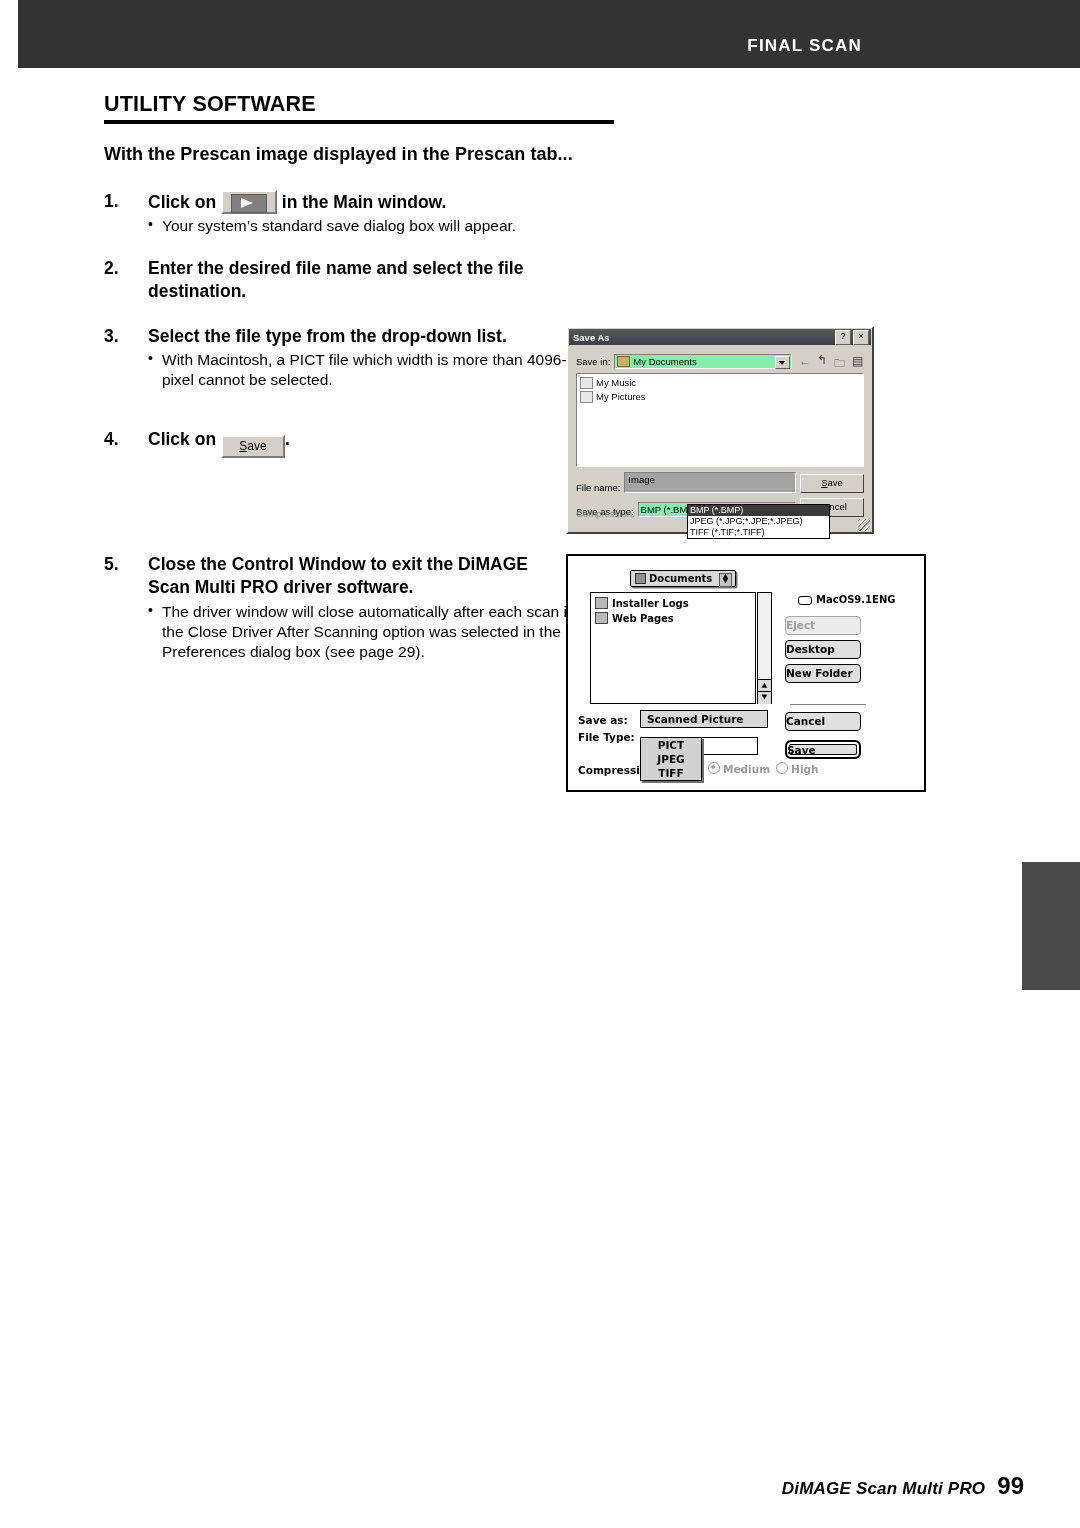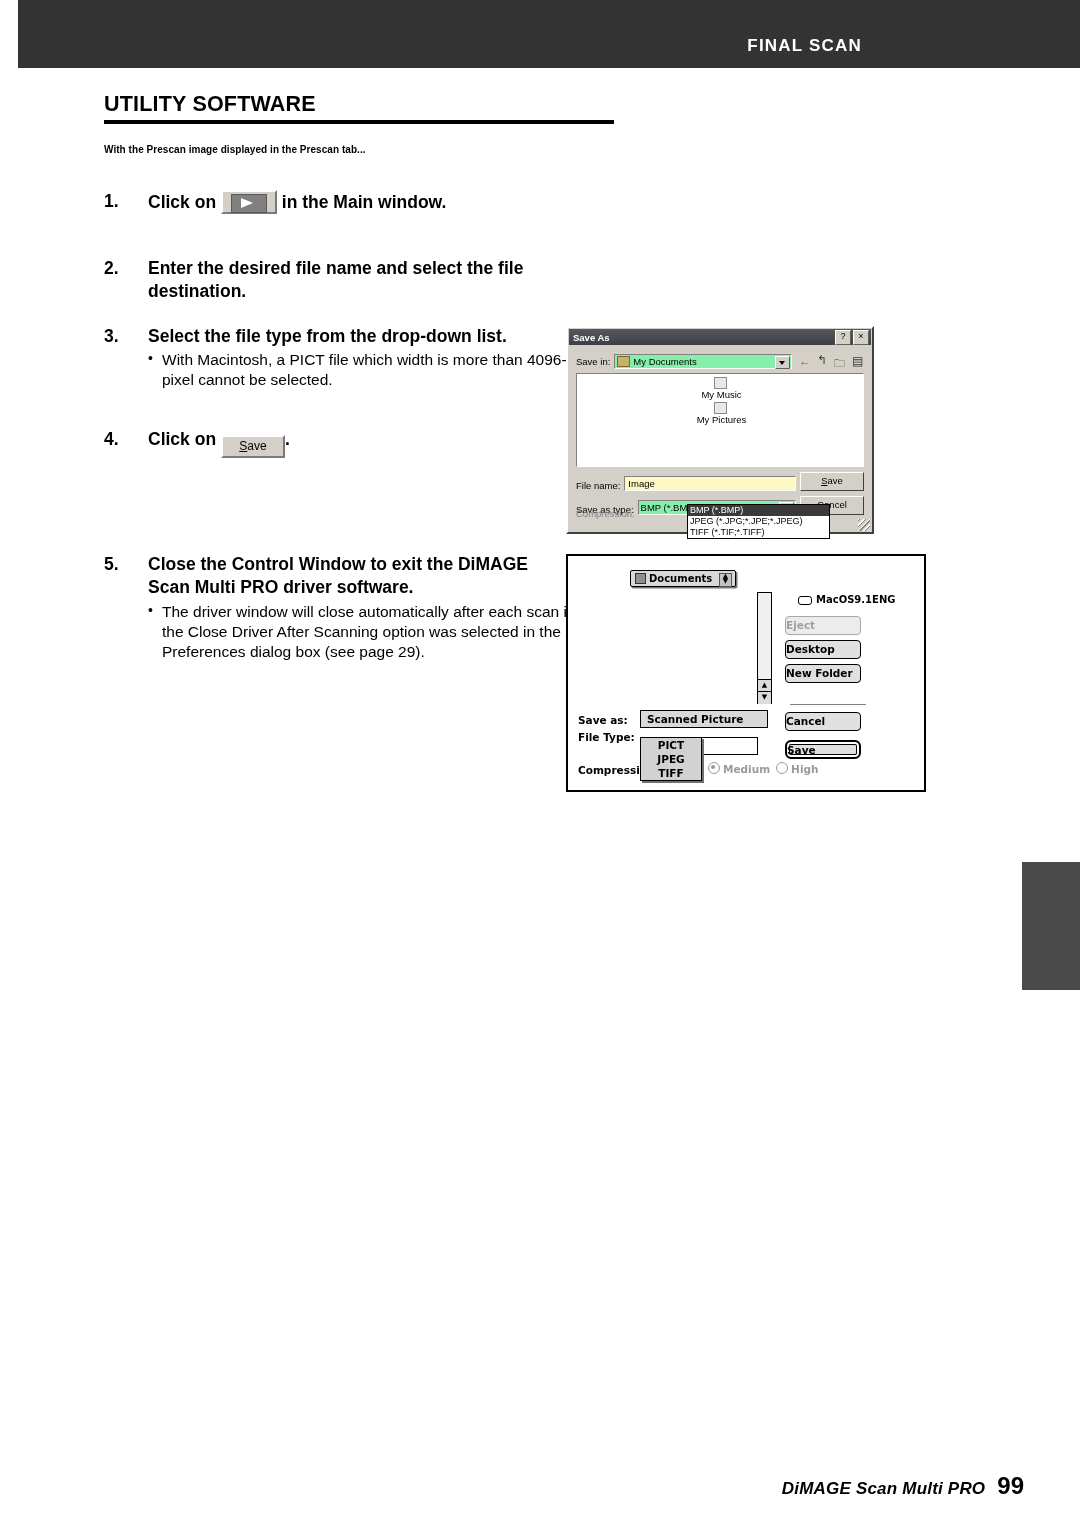--- a/index.html
+++ b/index.html
@@ -51,21 +51,21 @@
     width: 510px;
     height: 4px;
     background: #000000;
   }
 
   
   .intro {
     position: absolute;
     left: 104px;
     top: 144px;
-    font-size: 10px;
+    font-size: 18px;
     font-weight: bold;
     letter-spacing: 0.05px;
   }
 
   .step {
     position: absolute;
     left: 104px;
     width: 470px;
   }
   .step-head {
@@ -295,42 +295,41 @@
     background: #ffffff;
     border-top: 1px solid #808080;
     border-left: 1px solid #808080;
     border-right: 1px solid #ffffff;
     border-bottom: 1px solid #ffffff;
     padding: 3px 0 0 3px;
     box-sizing: border-box;
   }
   .file-item {
     display: flex;
-    align-items: center;
+    align-items: flex-start;
     font-size: 9.5px;
     margin-bottom: 2px;
-    flex-direction: column;
   }
   .file-item .fi-ico {
     width: 11px;
     height: 10px;
     border: 1px solid #8a8a8a;
     background: #e8e8e8;
     margin-right: 3px;
   }
   .win-row {
     display: flex;
     align-items: flex-end;
     padding: 5px 8px 0 8px;
     gap: 4px;
   }
   .txtfield {
     flex: 1;
-    height: 15px;
-    background: #fef9c3;
+    height: 21px;
+    background: #a3a3a3;
     border-top: 1px solid #808080;
     border-left: 1px solid #808080;
     border-right: 1px solid #ffffff;
     border-bottom: 1px solid #ffffff;
     font-size: 9.5px;
     padding-left: 3px;
     line-height: 14px;
     box-sizing: border-box;
   }
   .win-btn {
@@ -633,20 +632,23 @@
 
 <div class="step" style="top:190px;">
   <div class="step-head">
     <span class="step-num">1.</span>
     <span class="step-title">
       <span>Click on</span>
       <span class="inline-btn scan"><span class="glyph"></span></span>
       <span>in the Main window.</span>
     </span>
   </div>
+  <ul class="bullets">
+    <li>Your system’s standard save dialog box will appear.</li>
+  </ul>
 </div>
 
 <div class="step" style="top:257px;">
   <div class="step-head">
     <span class="step-num">2.</span>
     <span class="step-title">Enter the desired file name and select the file destination.</span>
   </div>
 </div>
 
 <div class="step" style="top:325px;">
@@ -738,20 +740,30 @@
   <div class="win-grip"></div>
 </div>
 
 <div class="mac-dialog">
   <div class="mac-popup">
     <span class="disk-ico"></span>
     <span>Documents</span>
     <span class="arrows">▲<br>▼</span>
   </div>
 
+  <div class="mac-list">
+    <div class="mac-list-item">
+      <span class="mi-ico"></span>
+      <span>Installer Logs</span>
+    </div>
+    <div class="mac-list-item">
+      <span class="mi-ico"></span>
+      <span>Web Pages</span>
+    </div>
+  </div>
 
   <div class="mac-scrollbar">
     <div class="mac-scroll-arrow" style="top:86px;">▲</div>
     <div class="mac-scroll-arrow" style="top:98px;">▼</div>
   </div>
 
   <div class="mac-volume">
     <span class="vol-ico"></span>
     <span>MacOS9.1ENG</span>
   </div>

